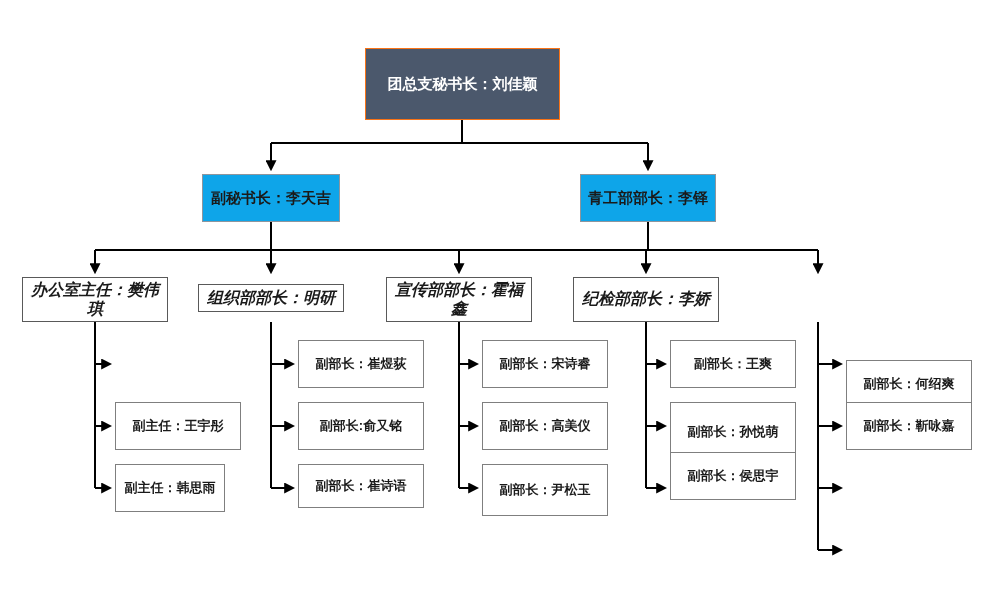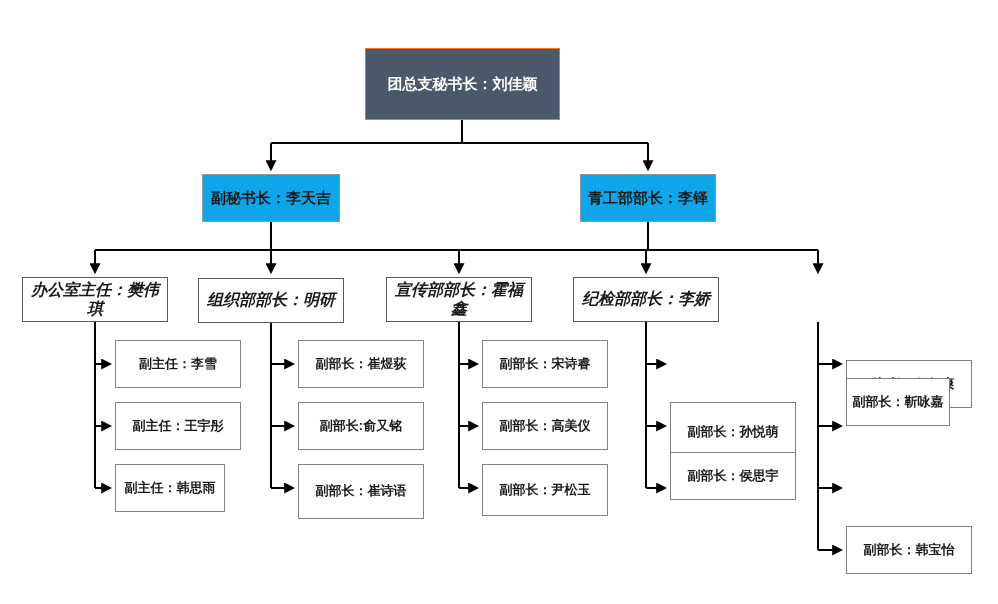--- a/index.html
+++ b/index.html
@@ -83,70 +83,67 @@
   <div class="node deputy" style="left:202px;top:174px;width:138px;height:48px">
     <span>副秘书长：李天吉</span>
   </div>
   <div class="node deputy" style="left:580px;top:174px;width:136px;height:48px">
     <span>青工部部长：李铎</span>
   </div>
 
   <div class="node dept" style="left:22px;top:277px;width:146px;height:45px">
     <span>办公室主任：樊伟琪</span>
   </div>
-  <div class="node dept" style="left:198px;top:278px;width:146px;height:45px">
+  <div class="node dept" style="left:198px;top:284px;width:146px;height:28px">
     <span>组织部部长：明研</span>
   </div>
   <div class="node dept" style="left:573px;top:277px;width:146px;height:45px">
     <span>纪检部部长：李娇</span>
   </div>
   <div class="node dept" style="left:386px;top:277px;width:146px;height:45px">
     <span>宣传部部长：霍福鑫</span>
   </div>
 
-  <div class="node leaf" style="left:115px;top:340px;width:126px;height:48px">
-    <span>副主任：李雪</span>
-  </div>
   <div class="node leaf" style="left:115px;top:402px;width:126px;height:48px">
     <span>副主任：王宇彤</span>
   </div>
   <div class="node leaf" style="left:115px;top:464px;width:110px;height:48px">
     <span>副主任：韩思雨</span>
   </div>
 
   <div class="node leaf" style="left:298px;top:340px;width:126px;height:48px">
     <span>副部长：崔煜荻</span>
   </div>
   <div class="node leaf" style="left:298px;top:402px;width:126px;height:48px">
     <span>副部长:俞又铭</span>
   </div>
-  <div class="node leaf" style="left:298px;top:464px;width:126px;height:55px">
+  <div class="node leaf" style="left:298px;top:464px;width:126px;height:44px">
     <span>副部长：崔诗语</span>
   </div>
 
   <div class="node leaf" style="left:482px;top:340px;width:126px;height:48px">
     <span>副部长：宋诗睿</span>
   </div>
   <div class="node leaf" style="left:482px;top:402px;width:126px;height:48px">
     <span>副部长：高美仪</span>
   </div>
   <div class="node leaf" style="left:482px;top:464px;width:126px;height:52px">
     <span>副部长：尹松玉</span>
   </div>
 
+  <div class="node leaf" style="left:670px;top:340px;width:126px;height:48px">
+    <span>副部长：王爽</span>
+  </div>
   <div class="node leaf" style="left:670px;top:402px;width:126px;height:61px">
     <span>副部长：孙悦萌</span>
   </div>
   <div class="node leaf" style="left:670px;top:452px;width:126px;height:48px">
     <span>副部长：侯思宇</span>
   </div>
 
   <div class="node leaf" style="left:846px;top:360px;width:126px;height:48px">
     <span>副部长：何绍爽</span>
   </div>
-  <div class="node leaf" style="left:846px;top:378px;width:104px;height:48px">
+  <div class="node leaf" style="left:846px;top:402px;width:126px;height:48px">
     <span>副部长：靳咏嘉</span>
-  </div>
-  <div class="node leaf" style="left:846px;top:526px;width:126px;height:48px">
-    <span>副部长：韩宝怡</span>
   </div>
 
 </div>
 
 </body></html>

